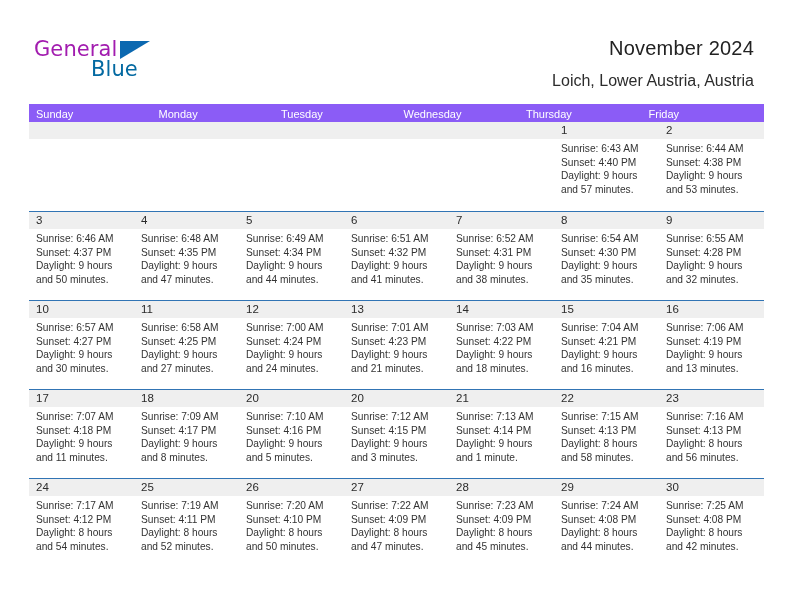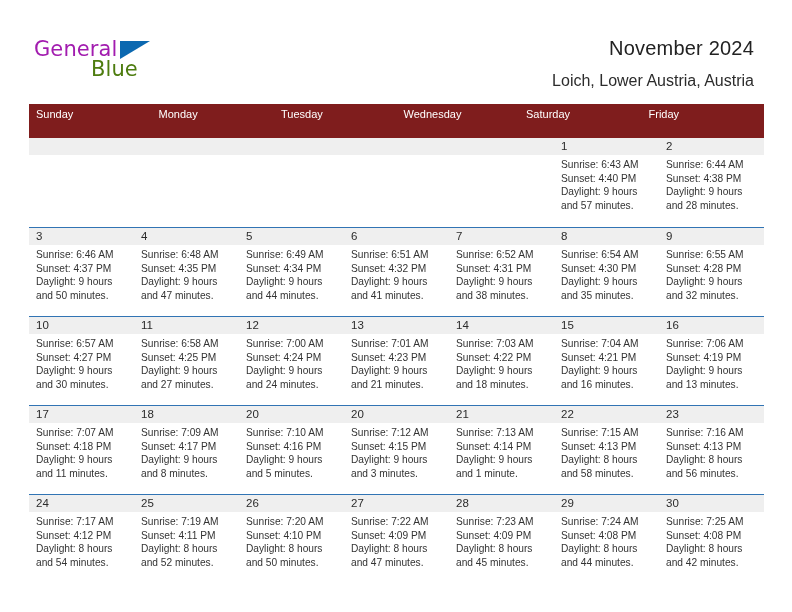--- a/index.html
+++ b/index.html
@@ -48,21 +48,21 @@
     font-family: "DejaVu Sans", sans-serif;
     font-weight: 400;
     line-height: 22px;
   }
   .logo-blue {
     position: absolute;
     left: 57px;
     top: 20px;
     font-size: 21px;
     letter-spacing: 0.1px;
-    color: #4d7c0f;
+    color: #0369a1;
     font-family: "DejaVu Sans", sans-serif;
     font-weight: 400;
     line-height: 22px;
   }
   .logo-triangle {
     position: absolute;
     left: 86px;
     top: 3px;
     width: 0;
     height: 0;
@@ -94,22 +94,22 @@
   
   .calendar {
     position: absolute;
     left: 29px;
     top: 104px;
     width: 735px;
   }
 
   .weekday-row {
     display: flex;
-    background: #7f1d1d;
-    height: 34px;
+    background: #8b5cf6;
+    height: 18px;
   }
   .weekday-cell {
     flex: 1 1 0;
     color: #ffffff;
     font-size: 11px;
     line-height: 21px;
     padding-left: 7px;
     box-sizing: border-box;
     white-space: nowrap;
   }
@@ -173,21 +173,21 @@
     </div>
 
   </div>
 
   <div class="calendar">
     <div class="weekday-row" id="weekday-row">
         <div class="weekday-cell">Sunday</div>
         <div class="weekday-cell">Monday</div>
         <div class="weekday-cell">Tuesday</div>
         <div class="weekday-cell">Wednesday</div>
-        <div class="weekday-cell">Saturday</div>
+        <div class="weekday-cell">Thursday</div>
         <div class="weekday-cell">Friday</div>
       </div>
     <div id="weeks-container">
         <div class="week-row first">
           <div class="day-cell empty">
             <div class="day-number-band"></div>
           </div>
           <div class="day-cell empty">
             <div class="day-number-band"></div>
           </div>
@@ -208,21 +208,21 @@
               <div>Daylight: 9 hours</div>
               <div>and 57 minutes.</div>
             </div>
           </div>
           <div class="day-cell">
             <div class="day-number-band">2</div>
             <div class="day-info">
               <div>Sunrise: 6:44 AM</div>
               <div>Sunset: 4:38 PM</div>
               <div>Daylight: 9 hours</div>
-              <div>and 28 minutes.</div>
+              <div>and 53 minutes.</div>
             </div>
           </div>
         </div>
         <div class="week-row">
           <div class="day-cell">
             <div class="day-number-band">3</div>
             <div class="day-info">
               <div>Sunrise: 6:46 AM</div>
               <div>Sunset: 4:37 PM</div>
               <div>Daylight: 9 hours</div>

